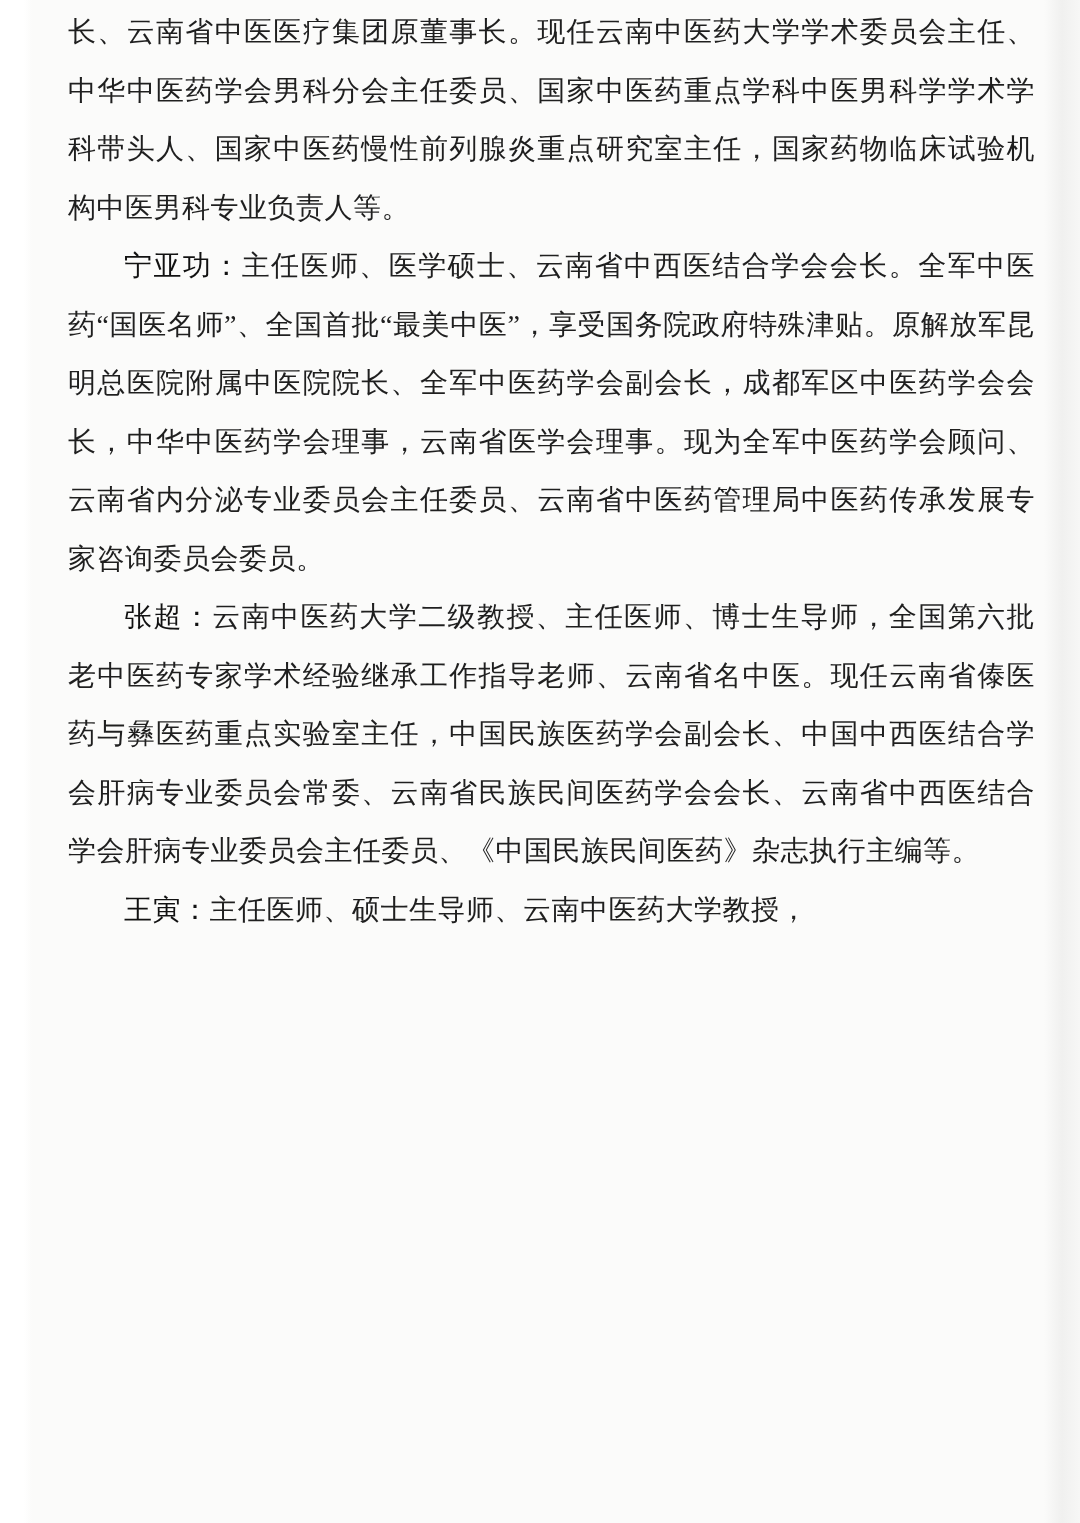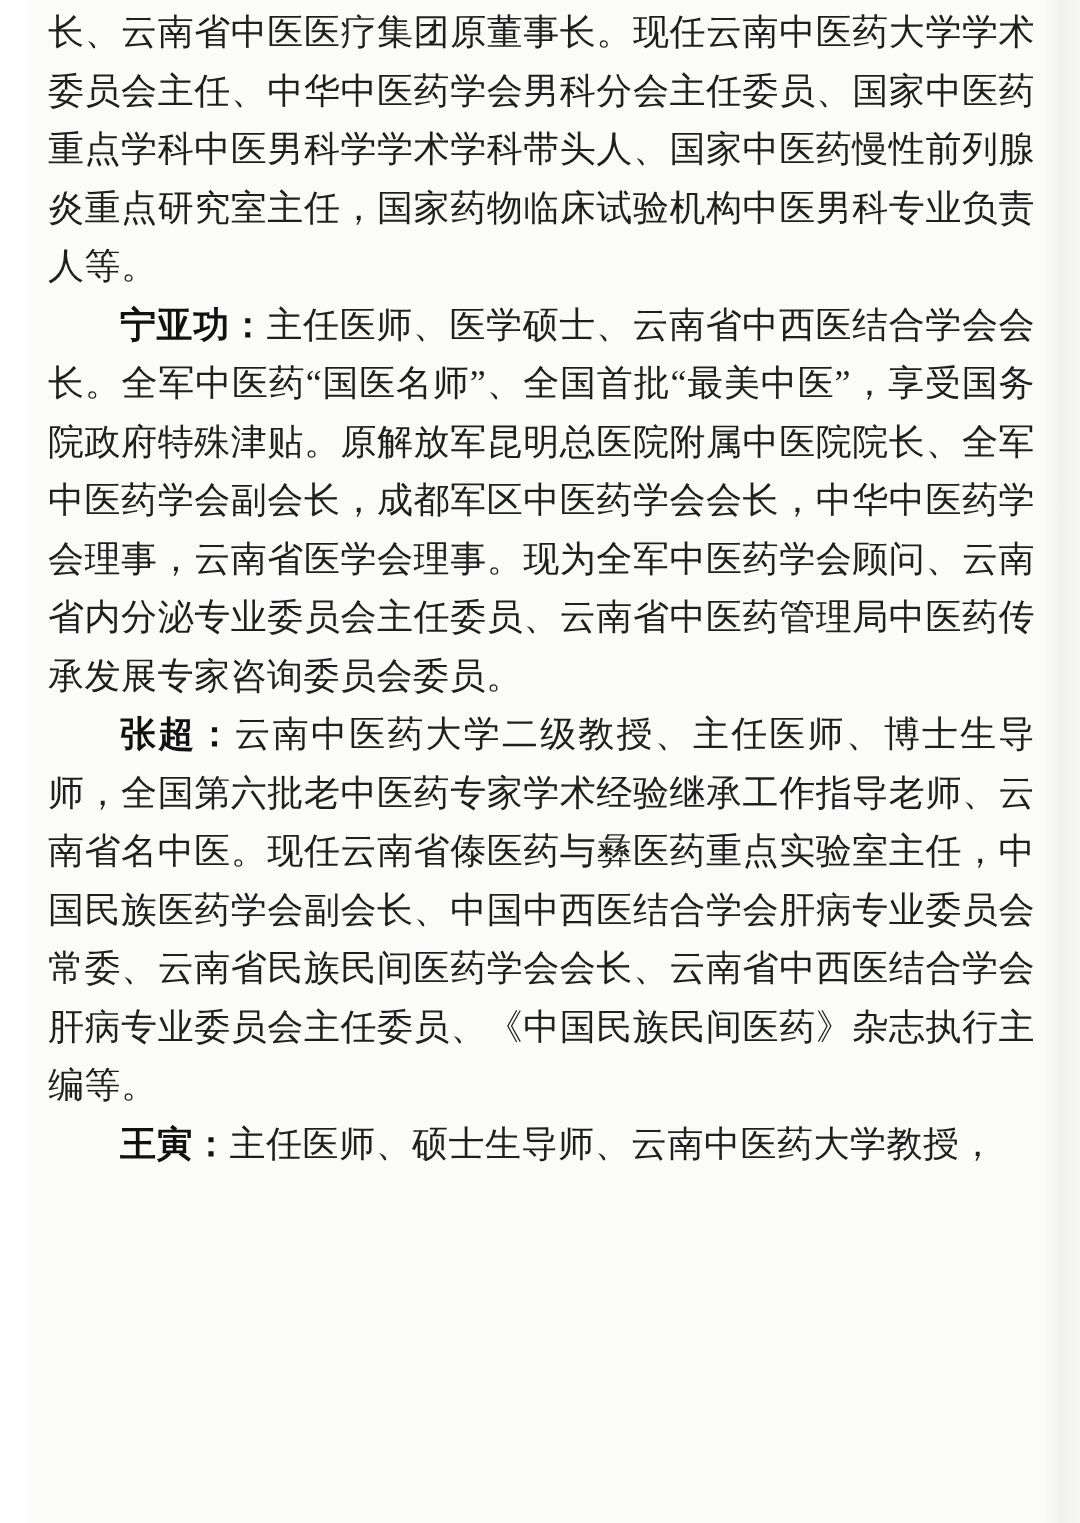--- a/index.html
+++ b/index.html
@@ -15,35 +15,35 @@
       #ffffff 0px, #ffffff 24px,
       #fbfbfa 32px, #fbfbfa 1044px,
       #f0f0ef 1062px, #f7f7f6 1080px);
     font-family: "Liberation Serif", "DejaVu Serif", serif;
     color: #1f1f1f;
   }
   .page {
     box-sizing: border-box;
     width: 1080px;
     height: 1523px;
-    padding: 3px 45px 0 48px;
-    font-size: 36px;
+    padding: 3px 45px 0 68px;
+    font-size: 28px;
     line-height: 58.5px;
     text-align: justify;
     letter-spacing: 0.5px;
   }
   p.para {
     margin: 0;
     padding: 0;
   }
   p.para.indent {
     text-indent: 2em;
   }
   .pname {
-    font-weight: bold;
+    font-weight: normal;
     color: #111;
   }
 </style>
 </head>
 <body>
 
 <main class="page">
 
   <p class="para"><span>长、云南省中医医疗集团原董事长。现任云南中医药大学学术委员会主任、中华中医药学会男科分会主任委员、国家中医药重点学科中医男科学学术学科带头人、国家中医药慢性前列腺炎重点研究室主任，国家药物临床试验机构中医男科专业负责人等。</span></p>
 

